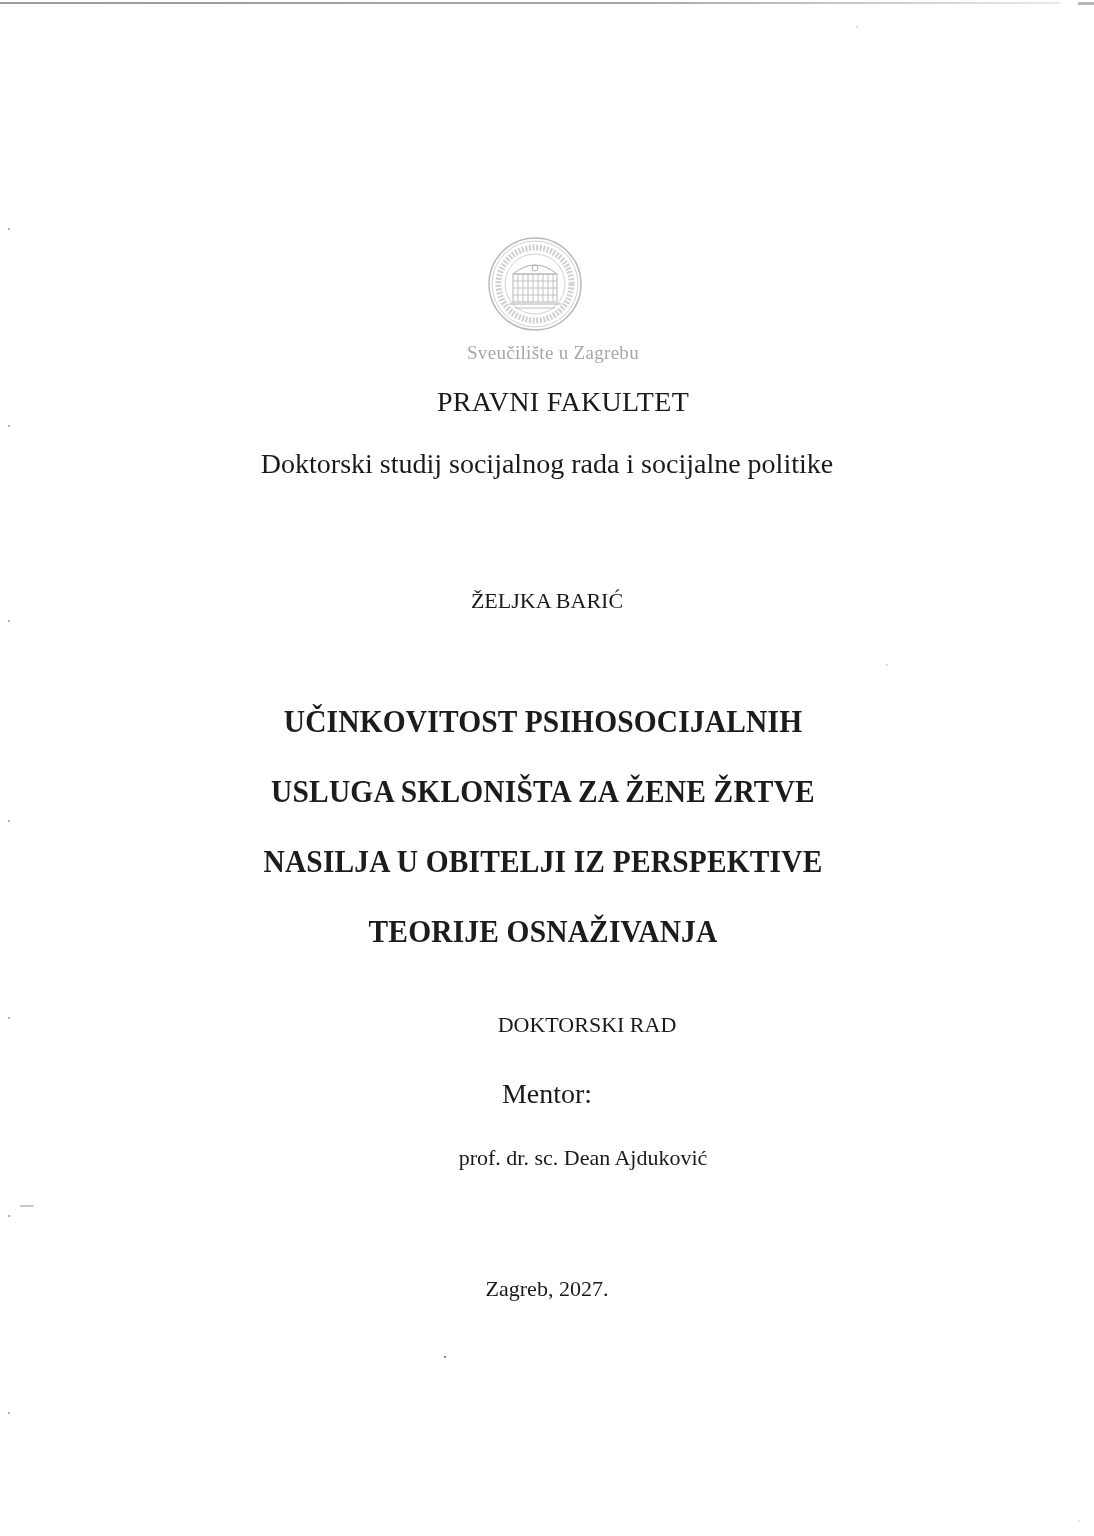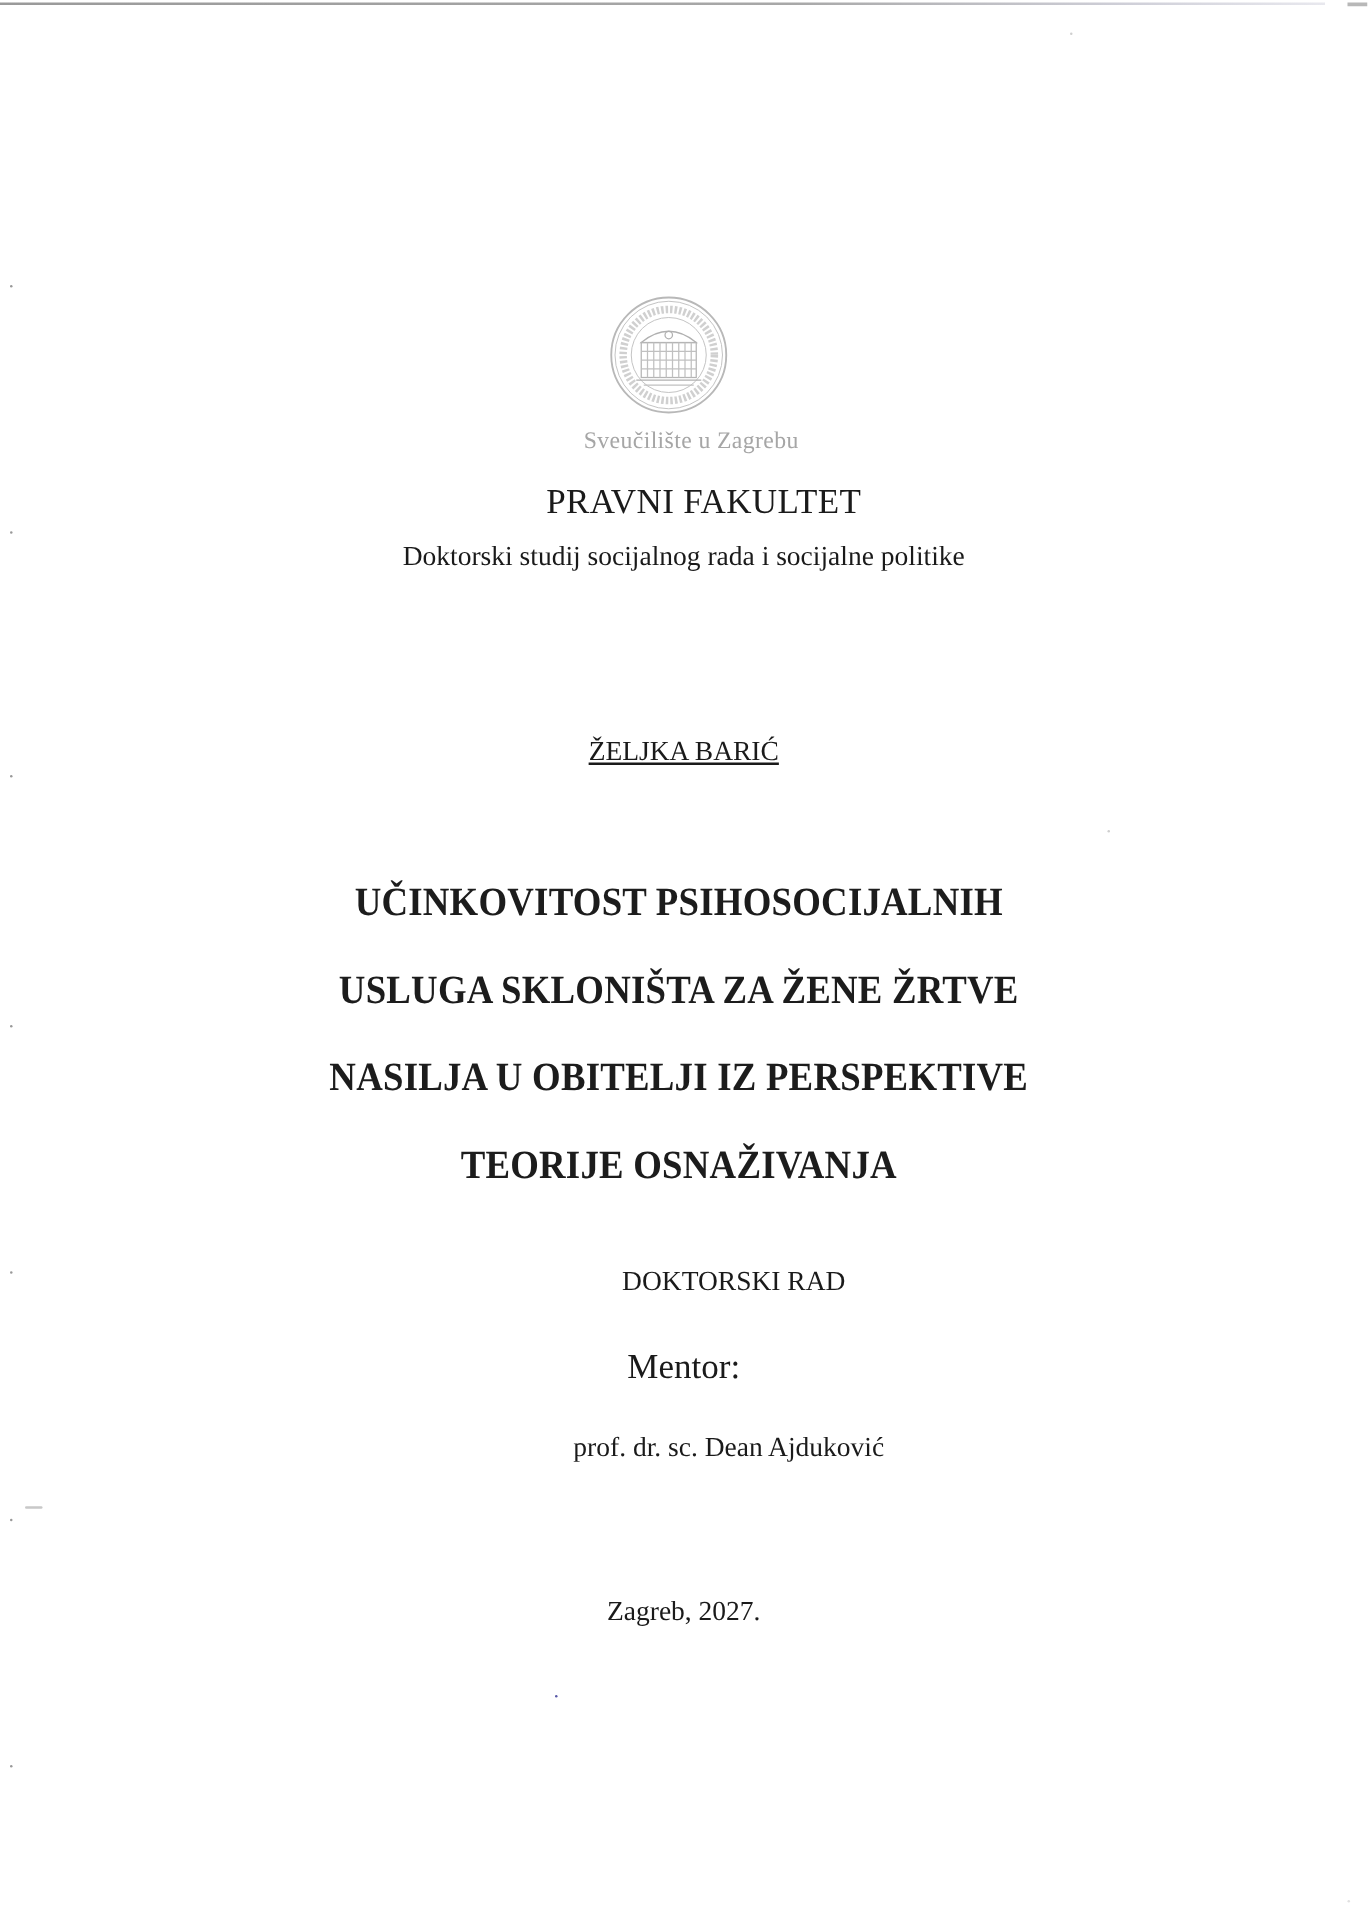--- a/index.html
+++ b/index.html
@@ -52,27 +52,26 @@
       letter-spacing: 0.3px;
       left: 6px;
     }
     .faculty {
       top: 386px;
       font-size: 28px;
       letter-spacing: 0.3px;
       margin-left: 16px;
     }
     .study {
-      top: 432px;
-      font-size: 22px;
+      top: 448px;
+      font-size: 28px;
     }
     .author {
       top: 588px;
       font-size: 22px;
-      text-decoration: underline;
     }
     .title-block {
       position: absolute;
       left: 0;
       top: 686px;
       width: 1086px;
       text-align: center;
     }
     .title-line {
       display: block;

